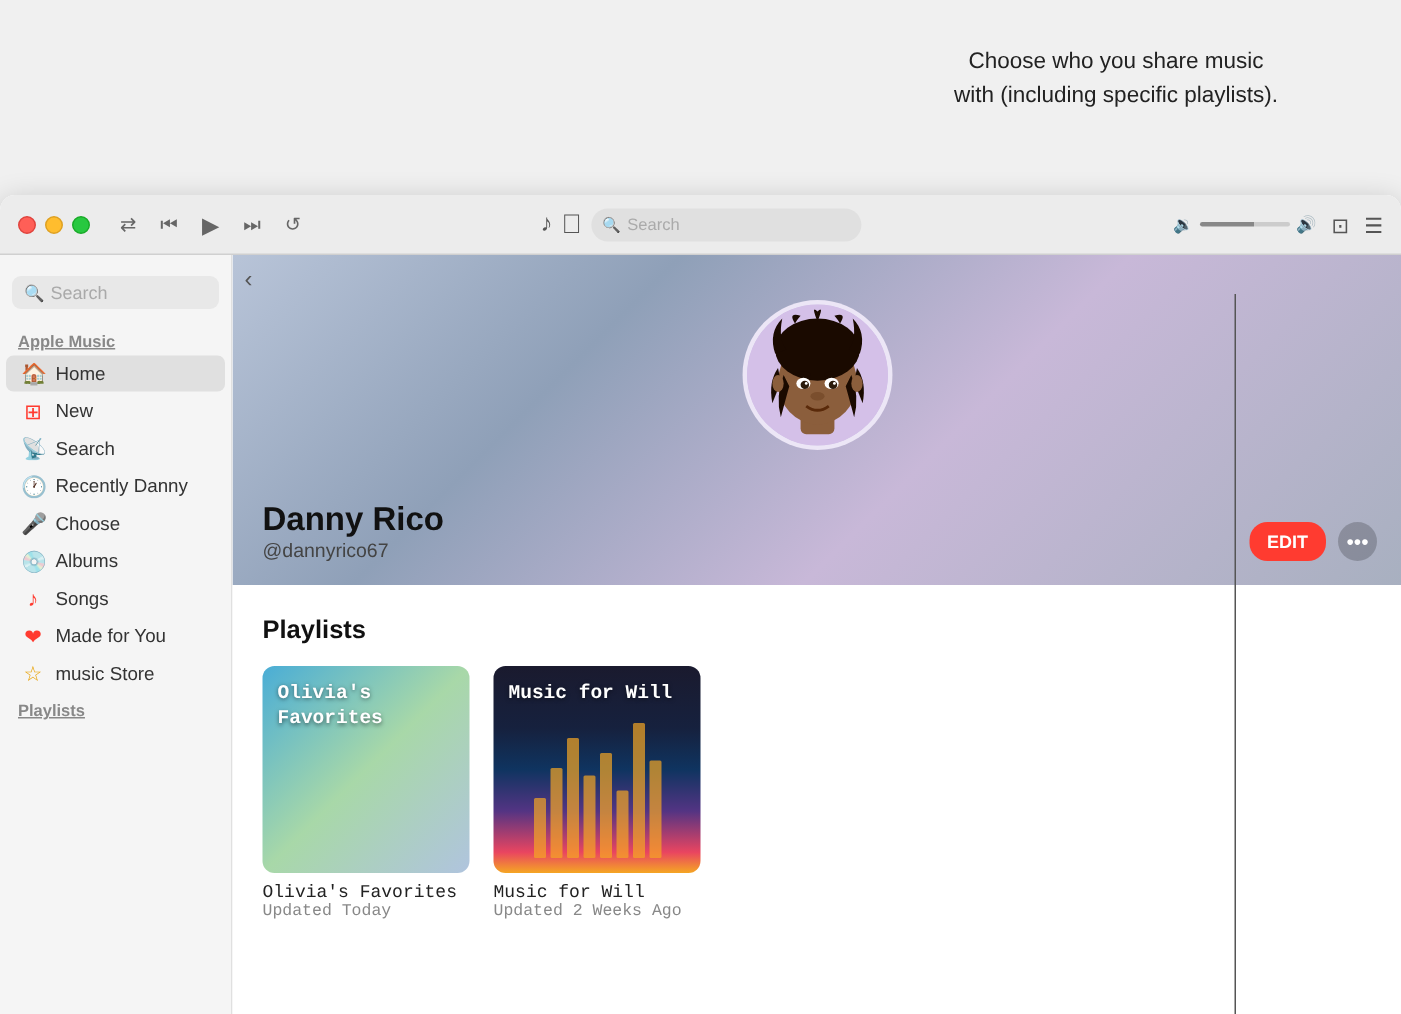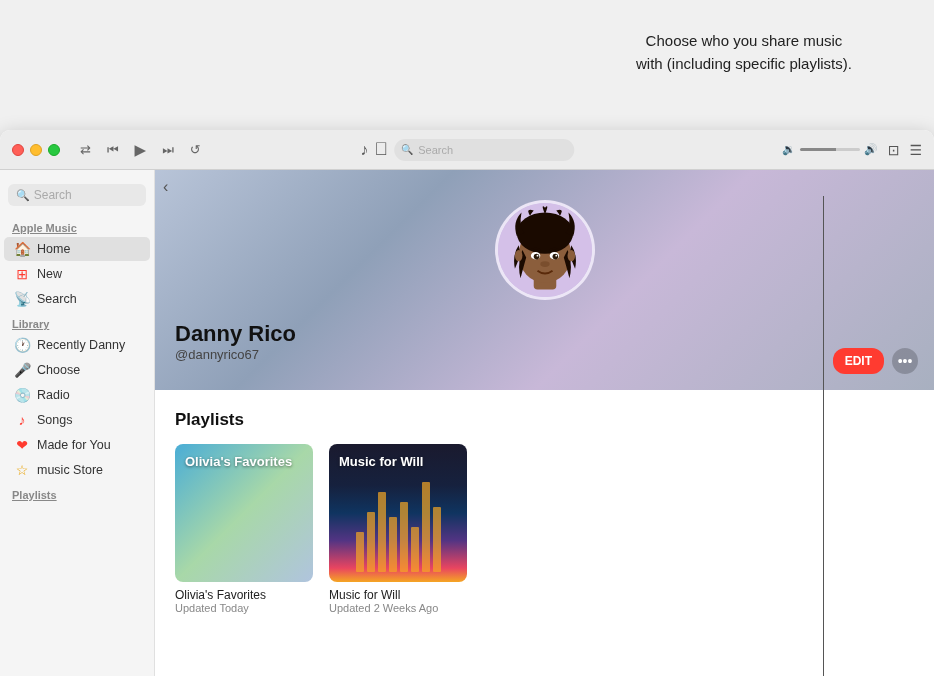--- a/index.html
+++ b/index.html
@@ -267,21 +267,21 @@
       justify-content: center;
     }
     
     .memoji-svg {
       width: 100px;
       height: 100px;
     }
 
     .profile-info {
       position: absolute;
-      bottom: 28px;
+      bottom: 16px;
       left: 20px;
     }
     .profile-name {
       font-size: 22px;
       font-weight: 700;
       color: #111;
     }
     .profile-handle {
       font-size: 13px;
       color: #444;
@@ -329,20 +329,21 @@
       color: #111;
       margin-bottom: 14px;
     }
     .playlists-grid {
       display: flex;
       gap: 16px;
     }
     .playlist-card {
       width: 138px;
       cursor: pointer;
+      font-family: Liberation Mono, monospace;
     }
     .playlist-cover {
       width: 138px;
       height: 138px;
       border-radius: 8px;
       margin-bottom: 6px;
       overflow: hidden;
       position: relative;
     }
     .cover-olivia {
@@ -444,32 +445,31 @@
       </div>
       <div class="sidebar-item">
         <span class="sidebar-item-icon icon-new">⊞</span>
         <span>New</span>
       </div>
       <div class="sidebar-item">
         <span class="sidebar-item-icon icon-radio">📡</span>
         <span>Search</span>
       </div>
 
-      <div class="sidebar-section-label">Library</div>
       <div class="sidebar-item">
         <span class="sidebar-item-icon icon-recently">🕐</span>
         <span>Recently Danny</span>
       </div>
       <div class="sidebar-item">
         <span class="sidebar-item-icon icon-artists">🎤</span>
         <span>Choose</span>
       </div>
       <div class="sidebar-item">
         <span class="sidebar-item-icon icon-albums">💿</span>
-        <span>Radio</span>
+        <span>Albums</span>
       </div>
       <div class="sidebar-item">
         <span class="sidebar-item-icon icon-songs">♪</span>
         <span>Songs</span>
       </div>
       <div class="sidebar-item">
         <span class="sidebar-item-icon icon-mfy">❤</span>
         <span>Made for You</span>
       </div>
 

